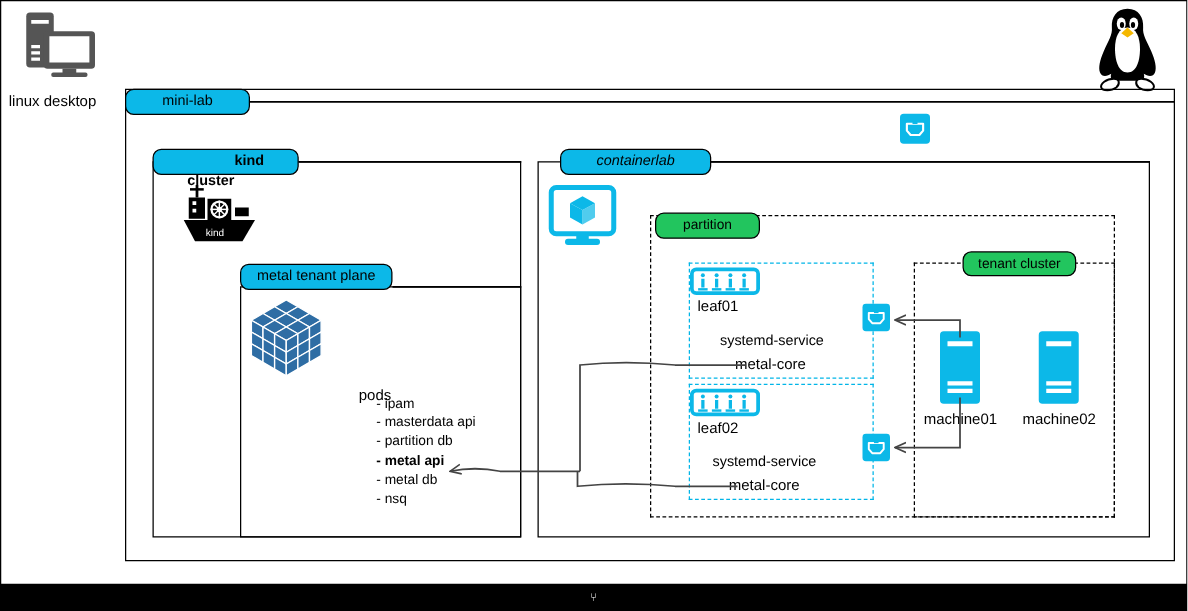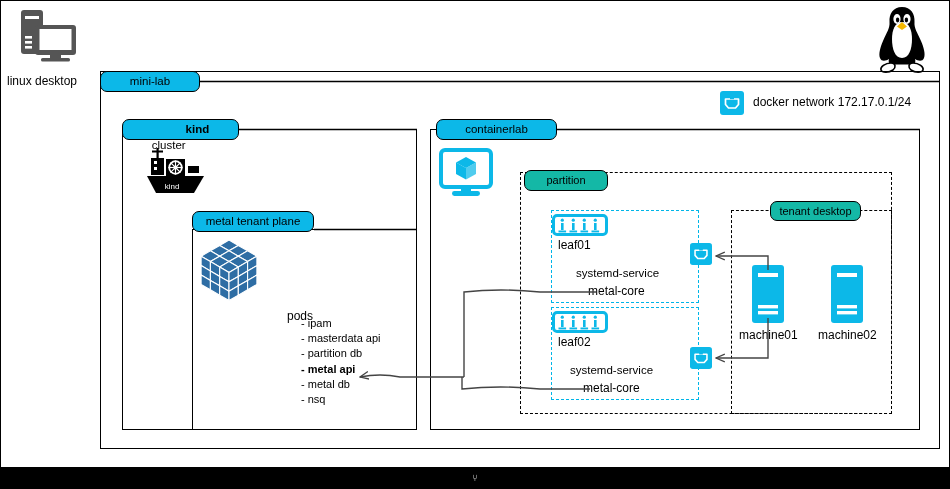--- a/index.html
+++ b/index.html
@@ -16,25 +16,25 @@
   .box.dashed-cyan{border:1.6px dashed #00b5e8;}
 
   
   .tab{
     position:absolute;background:#0cb8e8;border:1.3px solid #000;
     border-radius:7px;color:#000;font-size:11.5px;line-height:1;
     display:flex;align-items:center;justify-content:center;
     padding:0 9px;box-sizing:border-box;white-space:nowrap;z-index:6;text-align:right;
   }
   .tab b{font-weight:bold;}
-  .tab .lead{font-weight:normal;margin-top:32px;}
+  .tab .lead{font-weight:bold;margin-top:32px;}
 
   
   .wtab{
-    position:absolute;background:#14b8a6;border:1.3px solid #000;
+    position:absolute;background:#22c55e;border:1.3px solid #000;
     border-radius:7px;color:#000;font-size:11px;line-height:1;
     display:flex;align-items:center;justify-content:center;
     padding:0 9px;box-sizing:border-box;white-space:nowrap;z-index:6;
   }
 
   .txt{position:absolute;color:#000;white-space:nowrap;line-height:1.15;}
   .t115{font-size:11.5px;}
   .t12{font-size:12px;}
   .bold{font-weight:normal;}
 
@@ -106,21 +106,20 @@
     <span>mini-lab</span>
   </div>
 
   <div class="ico" style="left:720px;top:91px;">
     <svg width="24" height="24" viewBox="0 0 24 24">
       <rect x="0" y="0" width="24" height="24" rx="3" fill="#0cb8e8"></rect>
       <path d="M5.5 8 H18.5 V13.5 L15.5 17 H8.5 L5.5 13.5 Z" fill="none" stroke="#fff" stroke-width="1.7" stroke-linejoin="round"></path>
       <rect x="10" y="5" width="4" height="3.2" fill="#0cb8e8"></rect>
     </svg>
   </div>
-  <div class="txt t12" style="left:753px;top:96px;">docker network 172.17.0.1/24</div>
 
   <div class="box" style="left:122px;top:129px;width:295px;height:301px;"></div>
   <div class="tab" style="left:122px;top:119px;width:117px;height:21px;">
     <span class="lead">cluster </span>
       <b>kind</b>
   </div>
 
   <div class="ico" style="left:142px;top:146px;">
     <svg width="70" height="52" viewBox="0 0 70 52">
 
@@ -195,21 +194,21 @@
   <div class="podlist" style="left:301px;top:316px;">
     <div class="it">- ipam</div>
     <div class="it">- masterdata api</div>
     <div class="it">- partition db</div>
     <div class="it b">- metal api</div>
     <div class="it">- metal db</div>
     <div class="it">- nsq</div>
   </div>
 
   <div class="box" style="left:430px;top:129px;width:490px;height:301px;"></div>
-  <div class="tab" style="left:436px;top:119px;width:121px;height:21px;">
+  <div class="tab" style="left:448px;top:119px;width:121px;height:21px;font-style:italic;">
     <span>containerlab</span>
   </div>
 
   <div class="ico" style="left:439px;top:148px;">
     <svg width="54" height="50" viewBox="0 0 54 50">
       <rect x="2" y="2" width="50" height="37" rx="4" fill="none" stroke="#0cb8e8" stroke-width="4"></rect>
       <rect x="22" y="39" width="10" height="5" fill="#0cb8e8"></rect>
       <rect x="13" y="43" width="28" height="5" rx="2.4" fill="#0cb8e8"></rect>
 
       <g fill="#0cb8e8">
@@ -282,21 +281,21 @@
   <div class="ico" style="left:690px;top:347px;">
     <svg width="22" height="22" viewBox="0 0 24 24">
       <rect x="0" y="0" width="24" height="24" rx="3" fill="#0cb8e8"></rect>
       <path d="M5.5 8 H18.5 V13.5 L15.5 17 H8.5 L5.5 13.5 Z" fill="none" stroke="#fff" stroke-width="1.7" stroke-linejoin="round"></path>
       <rect x="10" y="5" width="4" height="3.2" fill="#0cb8e8"></rect>
     </svg>
   </div>
 
   <div class="box dashed-black" style="left:731px;top:210px;width:161px;height:204px;"></div>
   <div class="wtab" style="left:770px;top:201px;width:91px;height:20px;">
-    <span>tenant desktop</span>
+    <span>tenant cluster</span>
   </div>
 
   <div class="ico" style="left:752px;top:265px;">
     <svg width="32" height="58" viewBox="0 0 32 58">
       <rect x="0" y="0" width="32" height="58" rx="3" fill="#0cb8e8"></rect>
       <rect x="6" y="8" width="20" height="4" fill="#fff"></rect>
       <rect x="6" y="40" width="20" height="3.4" fill="#fff"></rect>
       <rect x="6" y="46" width="20" height="3.4" fill="#fff"></rect>
     </svg>
   </div>

